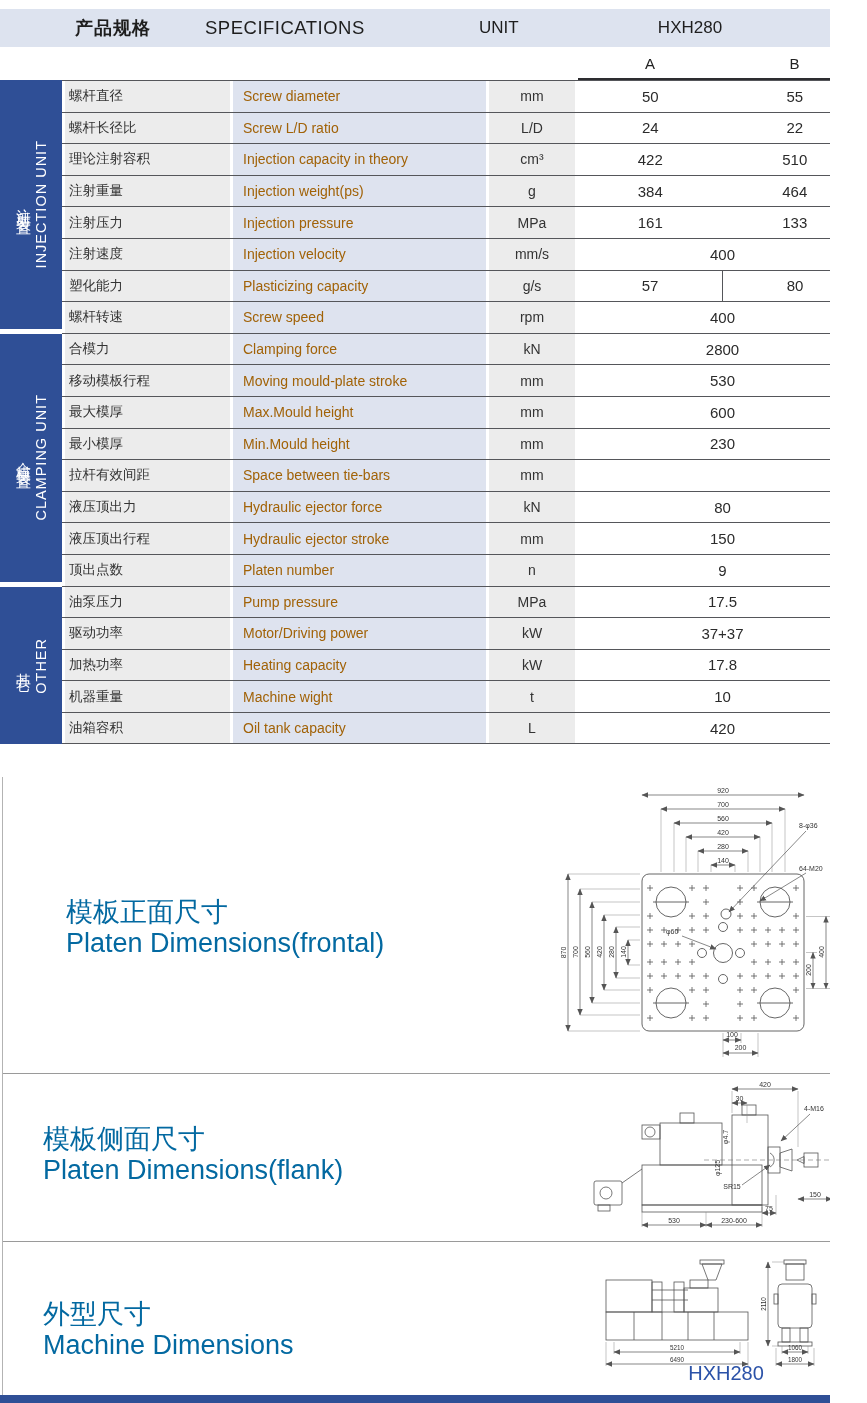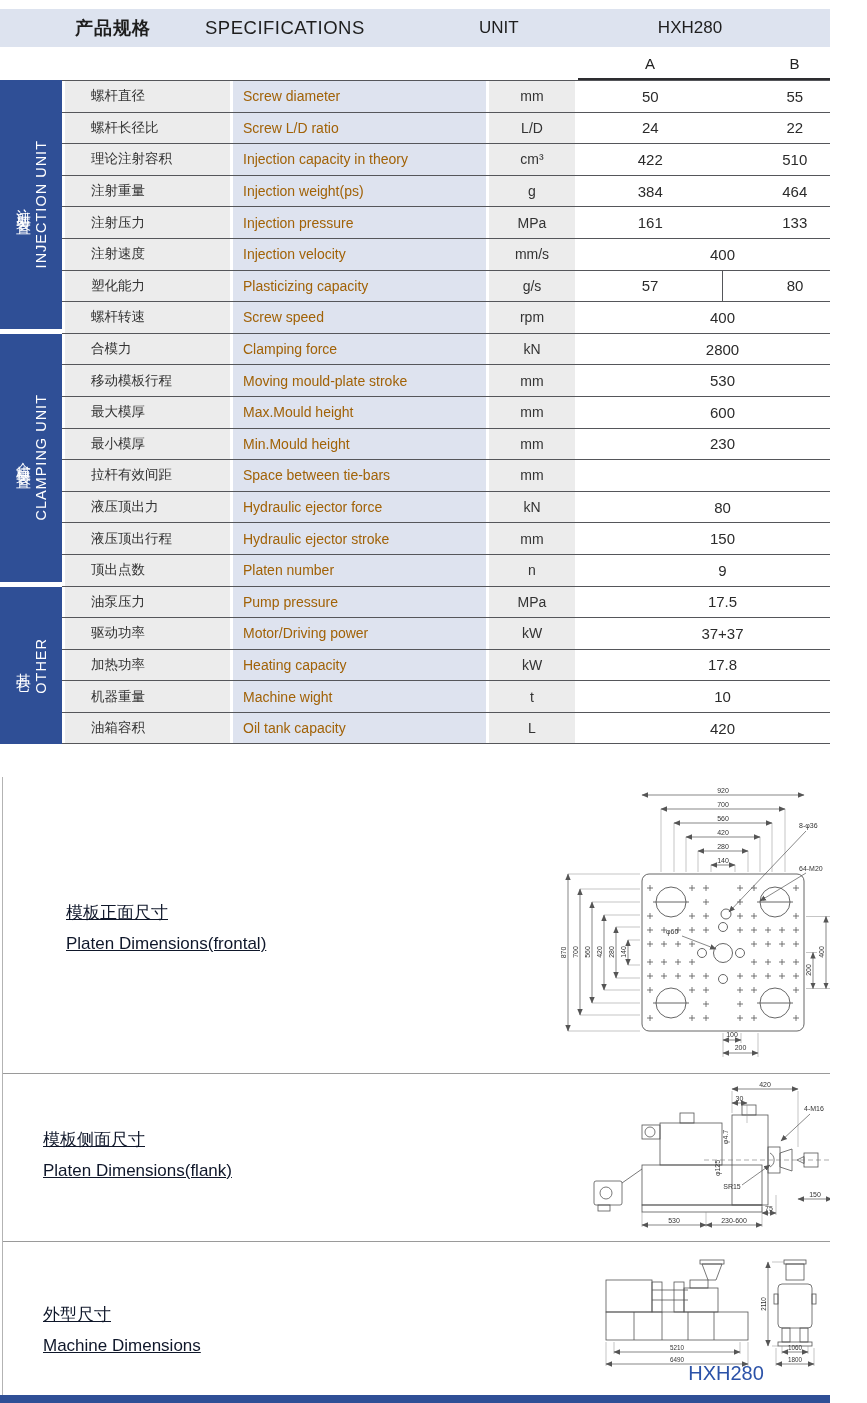--- a/index.html
+++ b/index.html
@@ -24,34 +24,34 @@
   .side-bar{width:62px;background:#2F4F96;color:#fff;display:flex;flex-direction:row;
             align-items:center;justify-content:center;}
   .spec-section:not(:last-child) .side-bar{margin-bottom:5px;}
   .side-zh{writing-mode:vertical-rl;text-orientation:upright;font-size:15px;letter-spacing:4px;}
   .side-en{writing-mode:vertical-rl;transform:rotate(180deg);font-size:14.5px;letter-spacing:1px;}
   .rows{flex:1;}
   .spec-section:first-child .rows{border-top:1.4px solid #55565a;}
   .row{display:grid;grid-template-columns:165px 253px 86px 1fr;column-gap:3px;padding-left:3px;
        height:31.6px;box-sizing:border-box;border-bottom:1.4px solid #55565a;}
   .cell{display:flex;align-items:center;overflow:hidden;}
-  .cell.zh{background:#ececec;padding-left:26px;font-size:13.5px;color:#333;}
+  .cell.zh{background:#ececec;padding-left:4px;font-size:13.5px;color:#333;}
   .cell.en{background:#dee3ef;padding-left:10px;font-size:14px;color:#a16207;}
   .cell.unit{background:#ececec;justify-content:center;font-size:14px;color:#333;}
   .cell.vals{background:#fff;font-size:15px;color:#2b2b2b;}
   .val{flex:1;display:flex;align-items:center;justify-content:center;height:100%;}
   .val.div{border-left:1.4px solid #55565a;}
   
   .panels{position:absolute;top:777px;left:2px;width:863px;height:618px;
           border-left:1px solid #b3b3b3;border-right:1px solid #b3b3b3;box-sizing:border-box;}
   .panel{position:relative;}
   .panel-frontal{height:296px;border-bottom:1px solid #9a9a9a;}
   .panel-flank{height:167px;border-bottom:1px solid #9a9a9a;}
   .panel-machine{height:154px;}
-  .p-title{position:absolute;font-size:17px;color:#0f172a;line-height:31px;white-space:nowrap;text-decoration:underline;}
+  .p-title{position:absolute;font-size:27px;color:#0369a1;line-height:31px;white-space:nowrap;}
   .panel-frontal .p-title{left:63px;top:120px;}
   .panel-flank .p-title{left:40px;top:50px;}
   .panel-machine .p-title{left:40px;top:57px;}
   .model-label{position:absolute;left:656px;top:120px;width:134px;text-align:center;
                font-size:20px;color:#2b52a8;}
   
   svg{position:absolute;}
   .svg-frontal{left:551px;top:4px;}
   .svg-flank{left:581px;top:3px;}
   .svg-machine{left:593px;top:12px;}

